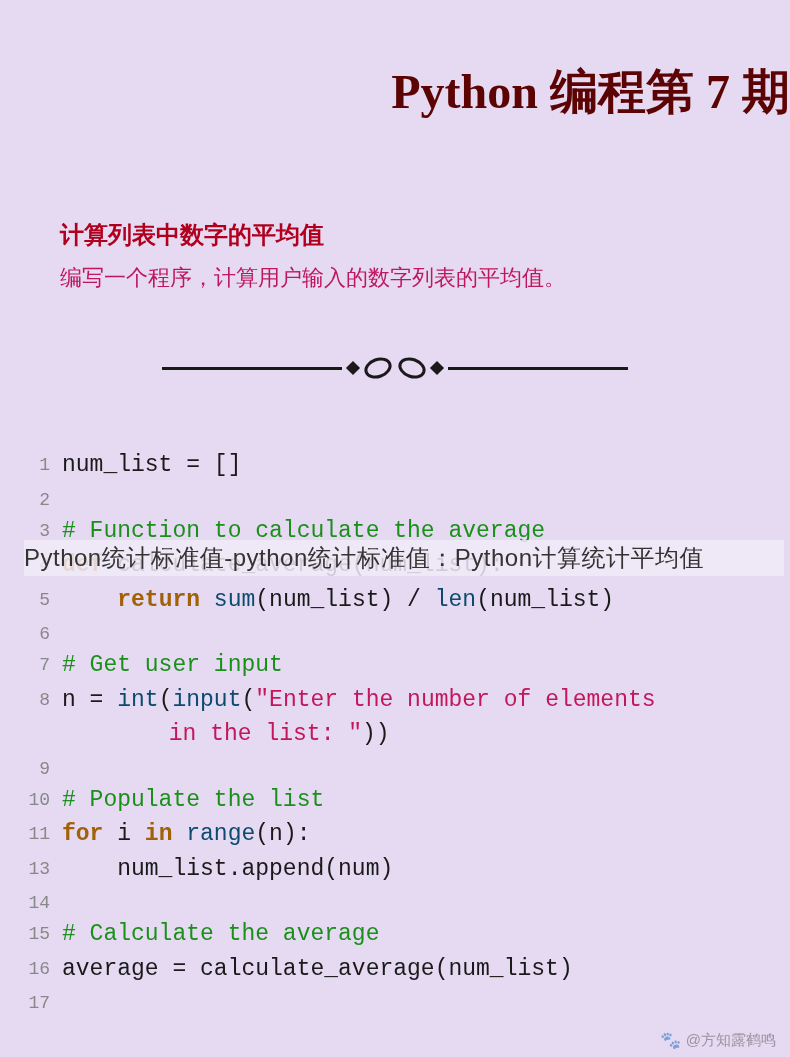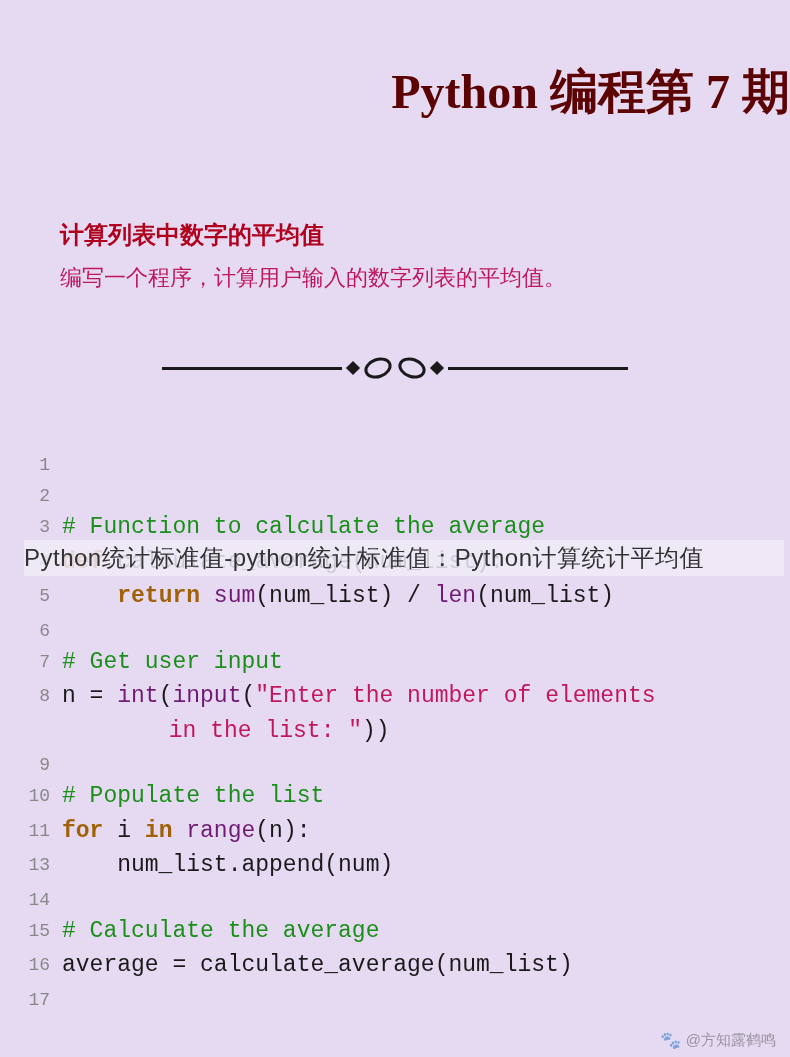--- a/index.html
+++ b/index.html
@@ -83,21 +83,21 @@
   font-size: 18px;
   padding-top: 4px;
   flex-shrink: 0;
 }
 .code-text {
   padding-left: 12px;
   color: #1a1a1a;
   white-space: pre;
 }
 .kw { color: #a16207; font-weight: bold; }
-.bi { color: #701a75; }
+.bi { color: #0c4a6e; }
 .str { color: #c2185b; }
 .cmt { color: #1a8f1a; }
 .wrapped { padding-left: 105px; }
 .overlay-text {
   position: absolute;
   top: 540px;
   left: 24px;
   width: 760px;
   font-family: "Microsoft YaHei", sans-serif;
   font-size: 24px;
@@ -137,20 +137,21 @@
     <span class="scroll-loop"></span>
     <span class="scroll-loop r"></span>
     <span class="diamond"></span>
   </div>
   <div class="divider-line"></div>
 </div>
 
 <div class="code-block" id="code-block">
     <div class="code-line">
       <span class="lineno">1</span>
+      <span class="code-text"><span>num_list = []</span></span>
     </div>
     <div class="code-line">
       <span class="lineno">2</span>
       <span class="code-text"></span>
     </div>
     <div class="code-line">
       <span class="lineno">3</span>
       <span class="code-text"><span class="cmt"># Function to calculate the average</span></span>
     </div>
     <div class="code-line">

